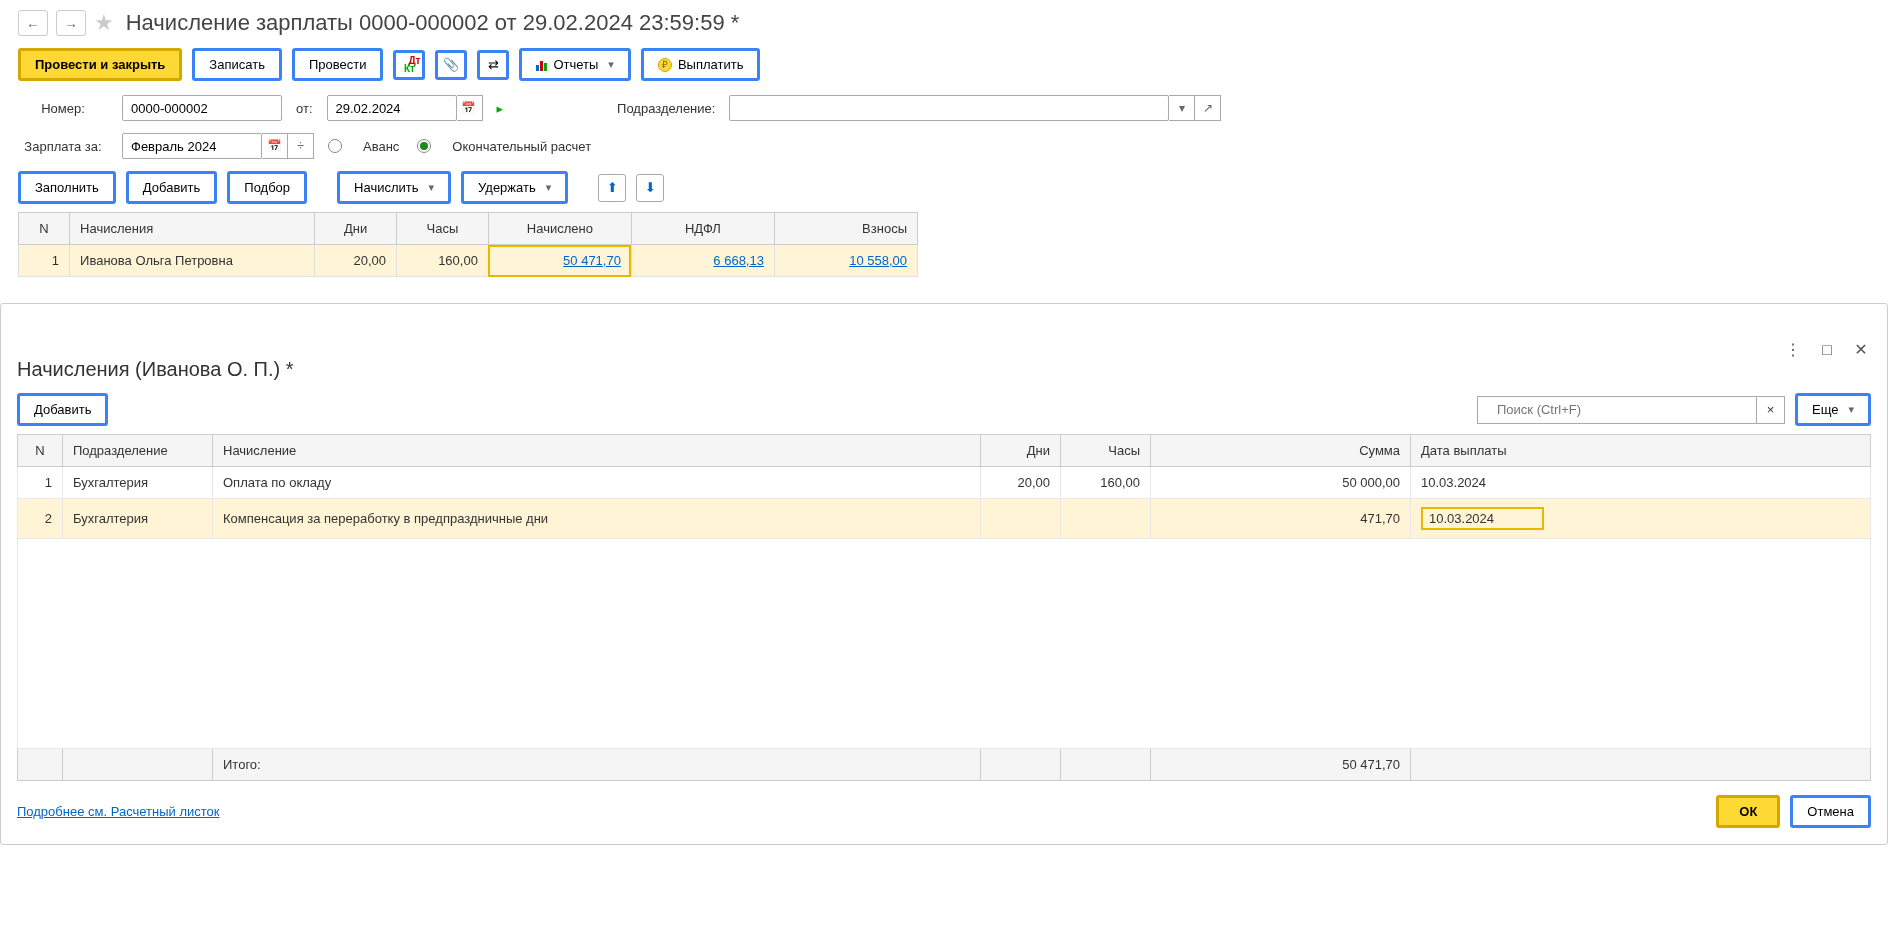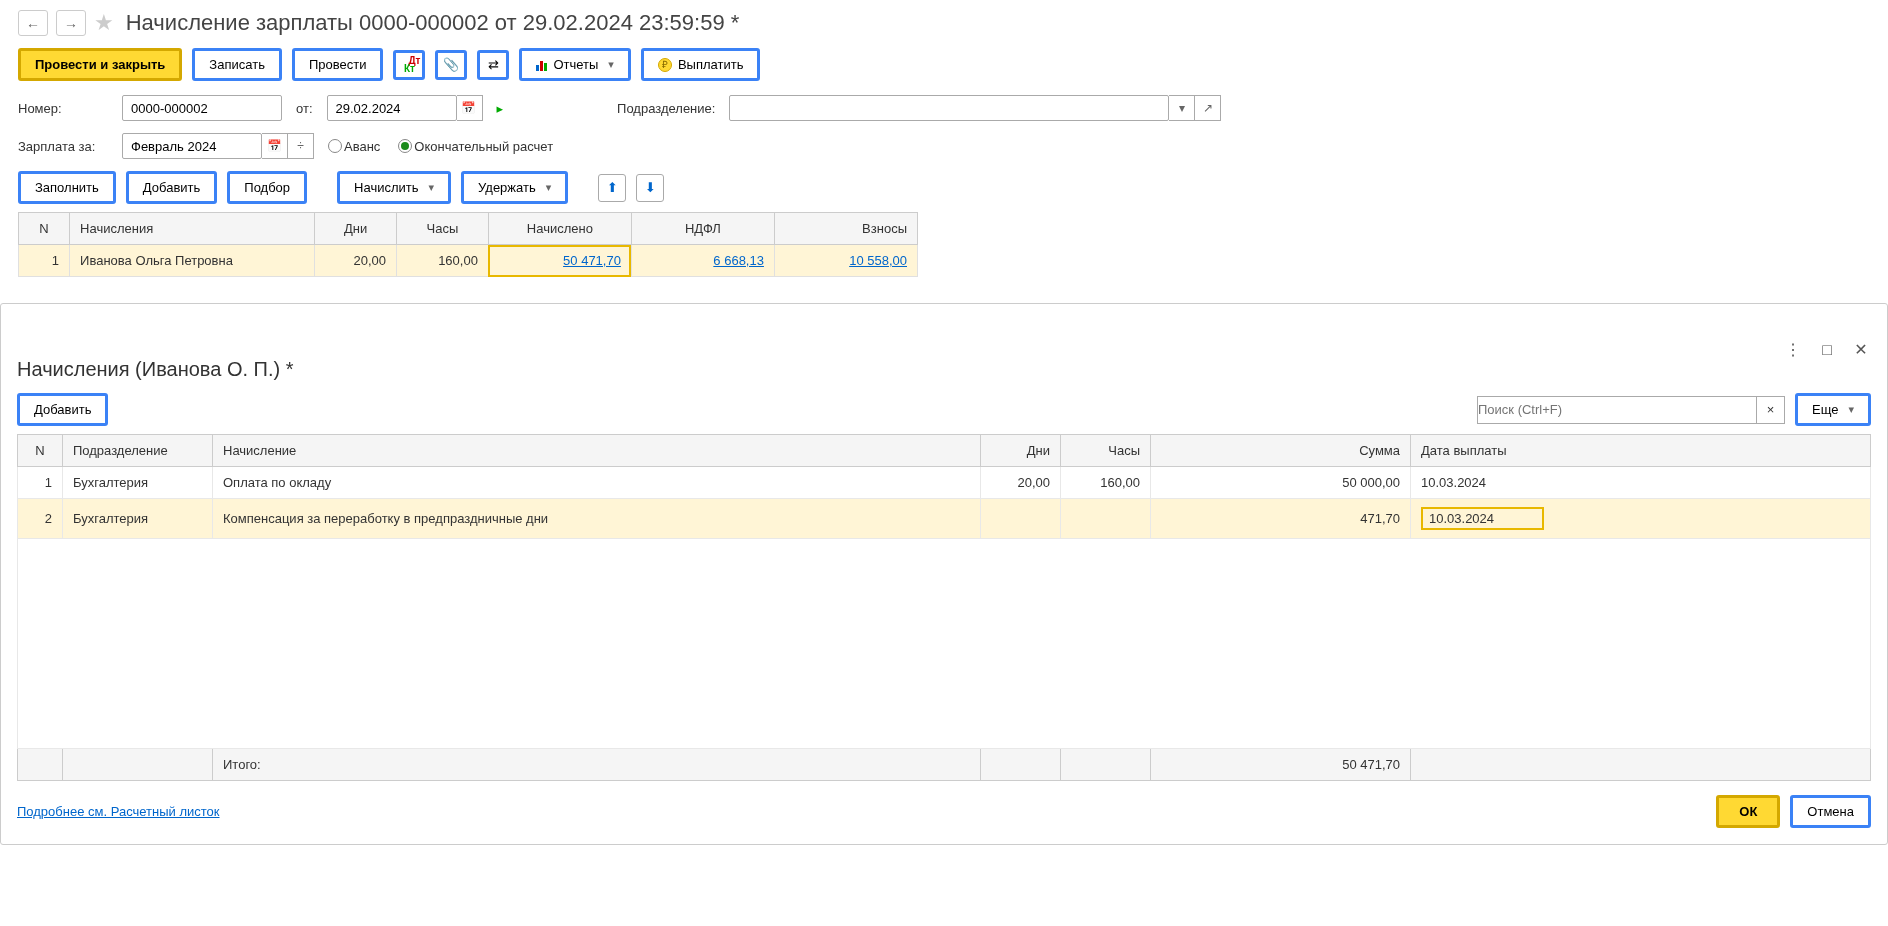--- a/index.html
+++ b/index.html
@@ -14,26 +14,26 @@
 
 
 .toolbar { display: flex; align-items: center; gap: 10px; margin-bottom: 14px; flex-wrap: wrap; }
 .btn { padding: 6px 14px; border: 3px solid #3b82f6; background: #fff; border-radius: 3px; cursor: pointer; font-size: 13px; display: inline-flex; align-items: center; gap: 6px; }
 .btn-primary { background: #ffd933; border-color: #d4a800; font-weight: bold; }
 .btn-icon { width: 32px; height: 30px; padding: 0; justify-content: center; }
 .btn-dropdown::after { content: "▾"; margin-left: 4px; font-size: 11px; color: #666; }
 
 
 .form-row { display: flex; align-items: center; gap: 14px; margin-bottom: 12px; }
-.form-label { font-size: 13px; color: #333; }
+.form-label { font-size: 13px; color: #333; text-align: center; }
 .form-input { padding: 4px 8px; border: 1px solid #aaa; border-radius: 2px; font-size: 13px; height: 26px; }
 .input-group { display: flex; align-items: center; }
 .input-addon { width: 26px; height: 26px; border: 1px solid #aaa; border-left: none; background: #fff; display: flex; align-items: center; justify-content: center; font-size: 12px; color: #666; cursor: pointer; }
 .radio-group { display: flex; align-items: center; gap: 18px; }
-.radio-item { display: flex; align-items: center; gap: 2px; cursor: pointer; }
+.radio-item { display: flex; align-items: center; gap: 21px; cursor: pointer; }
 .radio-dot { width: 14px; height: 14px; border: 1px solid #888; border-radius: 50%; display: flex; align-items: center; justify-content: center; }
 .radio-dot.checked::after { content: ""; width: 8px; height: 8px; background: #1a8a1a; border-radius: 50%; }
 
 
 .table-toolbar { display: flex; align-items: center; gap: 10px; margin-bottom: 8px; }
 .arrow-btn { width: 28px; height: 28px; border: 1px solid #aaa; background: #fff; border-radius: 3px; display: flex; align-items: center; justify-content: center; cursor: pointer; }
 
 
 .data-table { width: 900px; border: 1px solid #ccc; border-collapse: collapse; }
 .data-table th { background: #f5f5f5; padding: 8px 10px; border: 1px solid #ccc; text-align: left; font-weight: normal; font-size: 13px; }
@@ -44,21 +44,21 @@
 .cell-highlight { background: #fff5d6; outline: 2px solid #e8b800; outline-offset: -2px; }
 
 
 .panel { margin-top: 16px; border: 1px solid #ccc; border-radius: 3px; padding: 14px 16px 16px; background: #fff; position: relative; }
 .panel-header { display: flex; align-items: center; justify-content: space-between; margin-bottom: 12px; }
 .panel-title { font-size: 20px; font-weight: normal; margin-top: 40px; }
 .panel-controls { display: flex; gap: 14px; align-items: center; }
 .panel-ctrl { cursor: pointer; font-size: 16px; color: #555; width: 20px; text-align: center; }
 .panel-toolbar { display: flex; align-items: center; justify-content: space-between; margin-bottom: 8px; }
 .search-box { display: flex; align-items: center; }
-.search-input { width: 280px; height: 28px; border: 1px solid #aaa; padding: 0 0; font-size: 13px; color: #888; }
+.search-input { width: 280px; height: 28px; border: 1px solid #aaa; padding: 0 19px; font-size: 13px; color: #888; }
 .search-clear { width: 28px; height: 28px; border: 1px solid #aaa; border-left: none; background: #fff; display: flex; align-items: center; justify-content: center; cursor: pointer; }
 
 .panel-table { width: 100%; border: 1px solid #ccc; border-collapse: collapse; }
 .panel-table th { background: #f5f5f5; padding: 8px 10px; border: 1px solid #ccc; text-align: left; font-weight: normal; }
 .panel-table td { padding: 8px 10px; border: 1px solid #e8e8e8; }
 .panel-table .num { text-align: right; }
 .panel-table tbody tr.row-sel td { background: #fff5d6; }
 .panel-table tfoot td { background: #f5f5f5; border: 1px solid #ccc; }
 .table-body-area { height: 210px; }
 .cell-edit { background: #fff5d6; outline: 2px solid #e8b800; outline-offset: -2px; }

